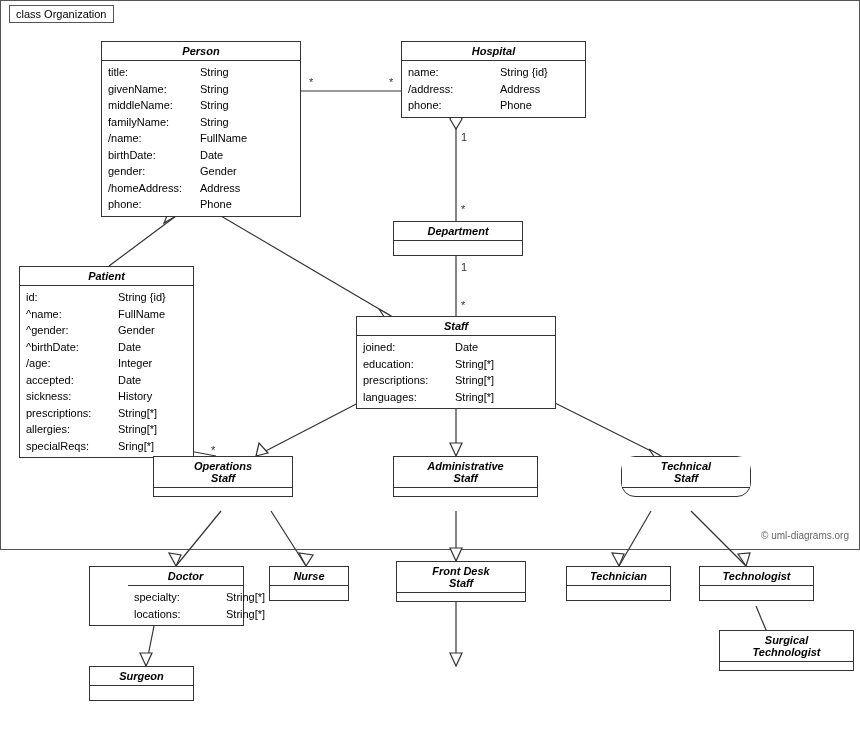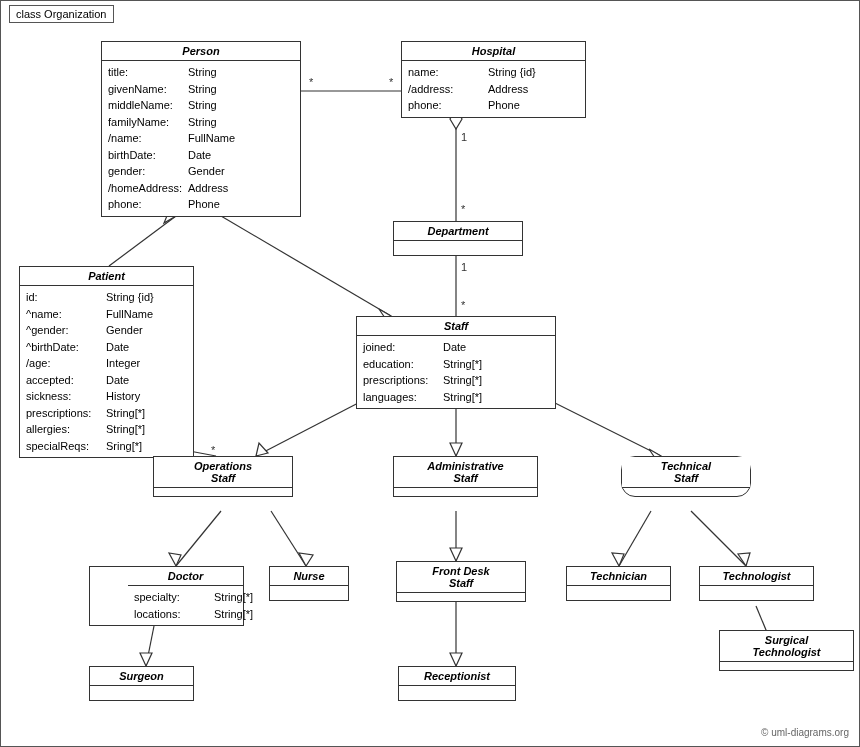--- a/index.html
+++ b/index.html
@@ -8,21 +8,21 @@
       font-family: Arial, sans-serif;
       font-size: 11px;
       width: 860px;
       height: 747px;
       overflow: hidden;
       position: relative;
     }
     #diagram-container {
       position: relative;
       width: 860px;
-      height: 747px;
+      height: 550px;
       background: #fff;
       border: 1px solid #555;
     }
     .class-label {
       position: absolute;
       top: 4px;
       left: 8px;
       font-size: 11px;
       background: #fff;
       padding: 2px 6px;
@@ -44,21 +44,21 @@
     .uml-class .class-name.italic-only {
       font-style: italic;
     }
     .uml-class .class-attrs {
       padding: 3px 6px;
       line-height: 1.5;
       white-space: nowrap;
     }
     .uml-class .attr-row {
       display: flex;
-      gap: 0;
+      gap: 12px;
     }
     .uml-class .attr-name {
       min-width: 80px;
     }
     .uml-class .attr-type {
     }
     svg.connections {
       position: absolute;
       top: 0; left: 0;
       width: 860px;
@@ -321,24 +321,20 @@
   <div class="uml-class" style="left:698px; top:565px; width:115px;">
     <div class="class-name">Technologist</div>
     <div class="class-attrs" style="height:14px;"></div>
   </div>
 
   <div class="uml-class" style="left:88px; top:665px; width:105px;">
     <div class="class-name">Surgeon</div>
     <div class="class-attrs" style="height:14px;"></div>
   </div>
 
-  <div class="uml-class" style="left:397px; top:665px; width:118px;">
-    <div class="class-name">Receptionist</div>
-    <div class="class-attrs" style="height:14px;"></div>
-  </div>
 
   <div class="uml-class" style="left:718px; top:629px; width:135px;">
     <div class="class-name">Surgical<br>Technologist</div>
     <div class="class-attrs" style="height:8px;"></div>
   </div>
 
   <div class="watermark">© uml-diagrams.org</div>
 </div>
 
 </body></html>

